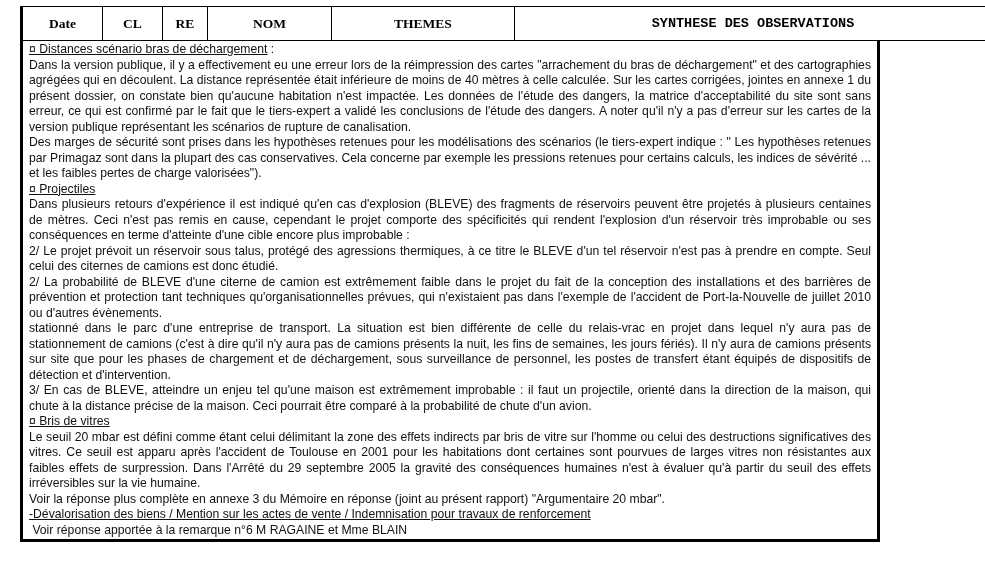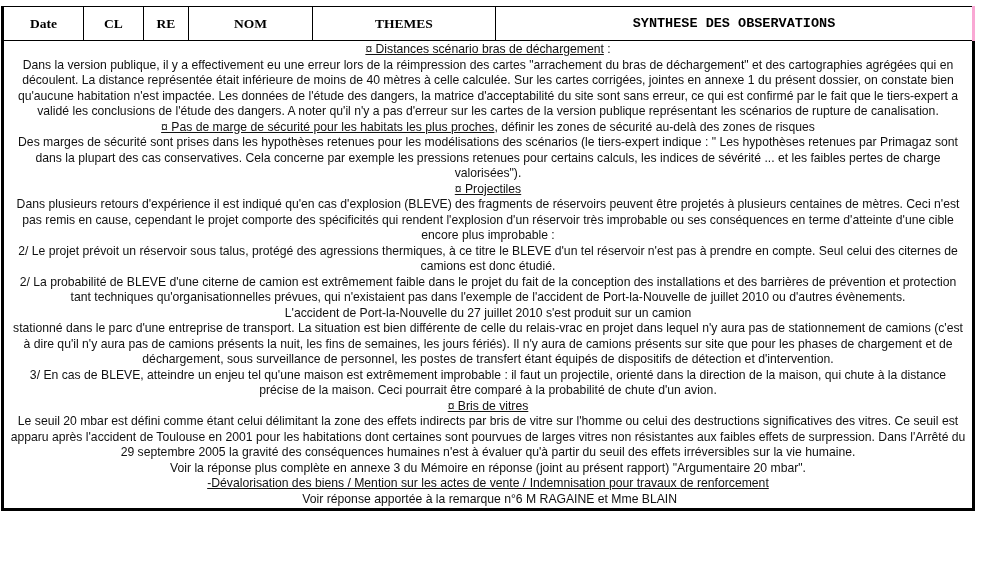--- a/index.html
+++ b/index.html
@@ -1,35 +1,35 @@
 <!DOCTYPE html>
 <html><head>
 <meta charset="utf-8">
 <style>
   html, body { margin: 0; padding: 0; background: #ffffff; }
   body { width: 985px; height: 584px; position: relative; overflow: hidden; }
   .page {
-    position: absolute; left: 1px; top: 6px; width: 974px;
+    position: absolute; left: 20px; top: 6px; width: 860px;
   }
   table.hdr {
     width: 974px; border-collapse: collapse; table-layout: fixed;
     font-family: "Liberation Serif", serif; font-weight: bold; font-size: 13.5px; color: #000;
   }
   table.hdr td {
     border: 1px solid #000; height: 33px; text-align: center; vertical-align: middle; padding: 0;
   }
   table.hdr tr td:first-child { border-left: 3px solid #000; }
   table.hdr tr td:last-child { border-right: 3px solid #f9a8d4; font-family: Liberation Mono, monospace; }
   .body {
     border-left: 3px solid #000; border-right: 3px solid #000; border-bottom: 3px solid #000;
     padding: 1px 6px 1px 6px;
     font-family: "Liberation Sans", sans-serif; font-size: 12.2px; line-height: 15.5px; color: #111;
     text-align: justify;
   }
-  .body p { margin: 0; text-align: center; }
+  .body p { margin: 0; }
   .u { text-decoration: underline; }
   .b { font-weight: normal; }
   .left { text-align: left; }
 </style>
 </head>
 <body>
 
 <div class="page">
   <table class="hdr">
     <colgroup>
@@ -49,28 +49,26 @@
       <td>THEMES</td>
       <td>SYNTHESE DES OBSERVATIONS</td>
     </tr>
   </tbody>
     </table>
 
   <div class="body">
     <p class="left"><span class="u">¤ Distances scénario bras de déchargement</span><span> :</span></p>
     <p><span>Dans la version publique, il y a effectivement eu une erreur lors de la réimpression des cartes "arrachement du bras de déchargement" et des cartographies agrégées qui en découlent. La distance représentée était inférieure de moins de 40 mètres à celle calculée. Sur les cartes corrigées, </span><span class="b">jointes en annexe 1 du présent dossier,</span><span> on constate bien qu'aucune habitation n'est impactée. Les données de l'étude des dangers, la matrice d'acceptabilité du site sont sans erreur, ce qui est confirmé par le fait que le tiers-expert a validé les conclusions de l'étude des dangers. A noter qu'il n'y a pas d'erreur sur les cartes de la version publique représentant les scénarios de rupture de canalisation.</span></p>
 
-    <p class="left"><span class="u">¤ Pas de marge de sécurité pour les habitats les plus proches</span><span>, définir les zones de sécurité au-delà des zones de risques</span></p>
     <p>Des marges de sécurité sont prises dans les hypothèses retenues pour les modélisations des scénarios (le tiers-expert indique : " Les hypothèses retenues par Primagaz sont dans la plupart des cas conservatives. Cela concerne par exemple les pressions retenues pour certains calculs, les indices de sévérité ... et les faibles pertes de charge valorisées").</p>
 
     <p class="u left">¤ Projectiles</p>
     <p>Dans plusieurs retours d'expérience il est indiqué qu'en cas d'explosion (BLEVE) des fragments de réservoirs peuvent être projetés à plusieurs centaines de mètres. Ceci n'est pas remis en cause, cependant le projet comporte des spécificités qui rendent l'explosion d'un réservoir très improbable ou ses conséquences en terme d'atteinte d'une cible encore plus improbable :</p>
     <p>2/ Le projet prévoit un réservoir sous talus, protégé des agressions thermiques, à ce titre le BLEVE d'un tel réservoir n'est pas à prendre en compte. Seul celui des citernes de camions est donc étudié.</p>
     <p> 2/ La probabilité de BLEVE d'une citerne de camion est extrêmement faible dans le projet du fait de la conception des installations et des barrières de prévention et protection tant techniques qu'organisationnelles prévues, qui n'existaient pas dans l'exemple de l'accident de Port-la-Nouvelle de juillet 2010 ou d'autres évènements.</p>
-    <p class="left">L'accident de Port-la-Nouvelle du 27 juillet 2010 s'est produit sur un camion</p>
     <p>stationné dans le parc d'une entreprise de transport. La situation est bien différente de celle du relais-vrac en projet dans lequel n'y aura pas de stationnement de camions (c'est à dire qu'il n'y aura pas de camions présents la nuit, les fins de semaines, les jours fériés). Il n'y aura de camions présents sur site que pour les phases de chargement et de déchargement, sous surveillance de personnel, les postes de transfert étant équipés de dispositifs de détection et d'intervention.</p>
     <p>3/ En cas de BLEVE, atteindre un enjeu tel qu'une maison est extrêmement improbable : il faut un projectile, orienté dans la direction de la maison, qui chute à la distance précise de la maison. Ceci pourrait être comparé à la probabilité de chute d'un avion.</p>
 
     <p class="u left">¤ Bris de vitres</p>
     <p>Le seuil 20 mbar est défini comme étant celui délimitant la zone des effets indirects par bris de vitre sur l'homme ou celui des destructions significatives des vitres. Ce seuil est apparu après l'accident de Toulouse en 2001 pour les habitations dont certaines sont pourvues de larges vitres non résistantes aux faibles effets de surpression. Dans l'Arrêté du 29 septembre 2005 la gravité des conséquences humaines n'est à évaluer qu'à partir du seuil des effets irréversibles sur la vie humaine.</p>
     <p class="b left">Voir la réponse plus complète en annexe 3 du Mémoire en réponse (joint au présent rapport) "Argumentaire 20 mbar".</p>
 
     <p class="b u left">-Dévalorisation des biens / Mention sur les actes de vente  / Indemnisation pour travaux de renforcement</p>
     <p class="left" style="white-space:pre;"> Voir réponse apportée à la remarque n°6 M RAGAINE et Mme BLAIN</p>
   </div>

